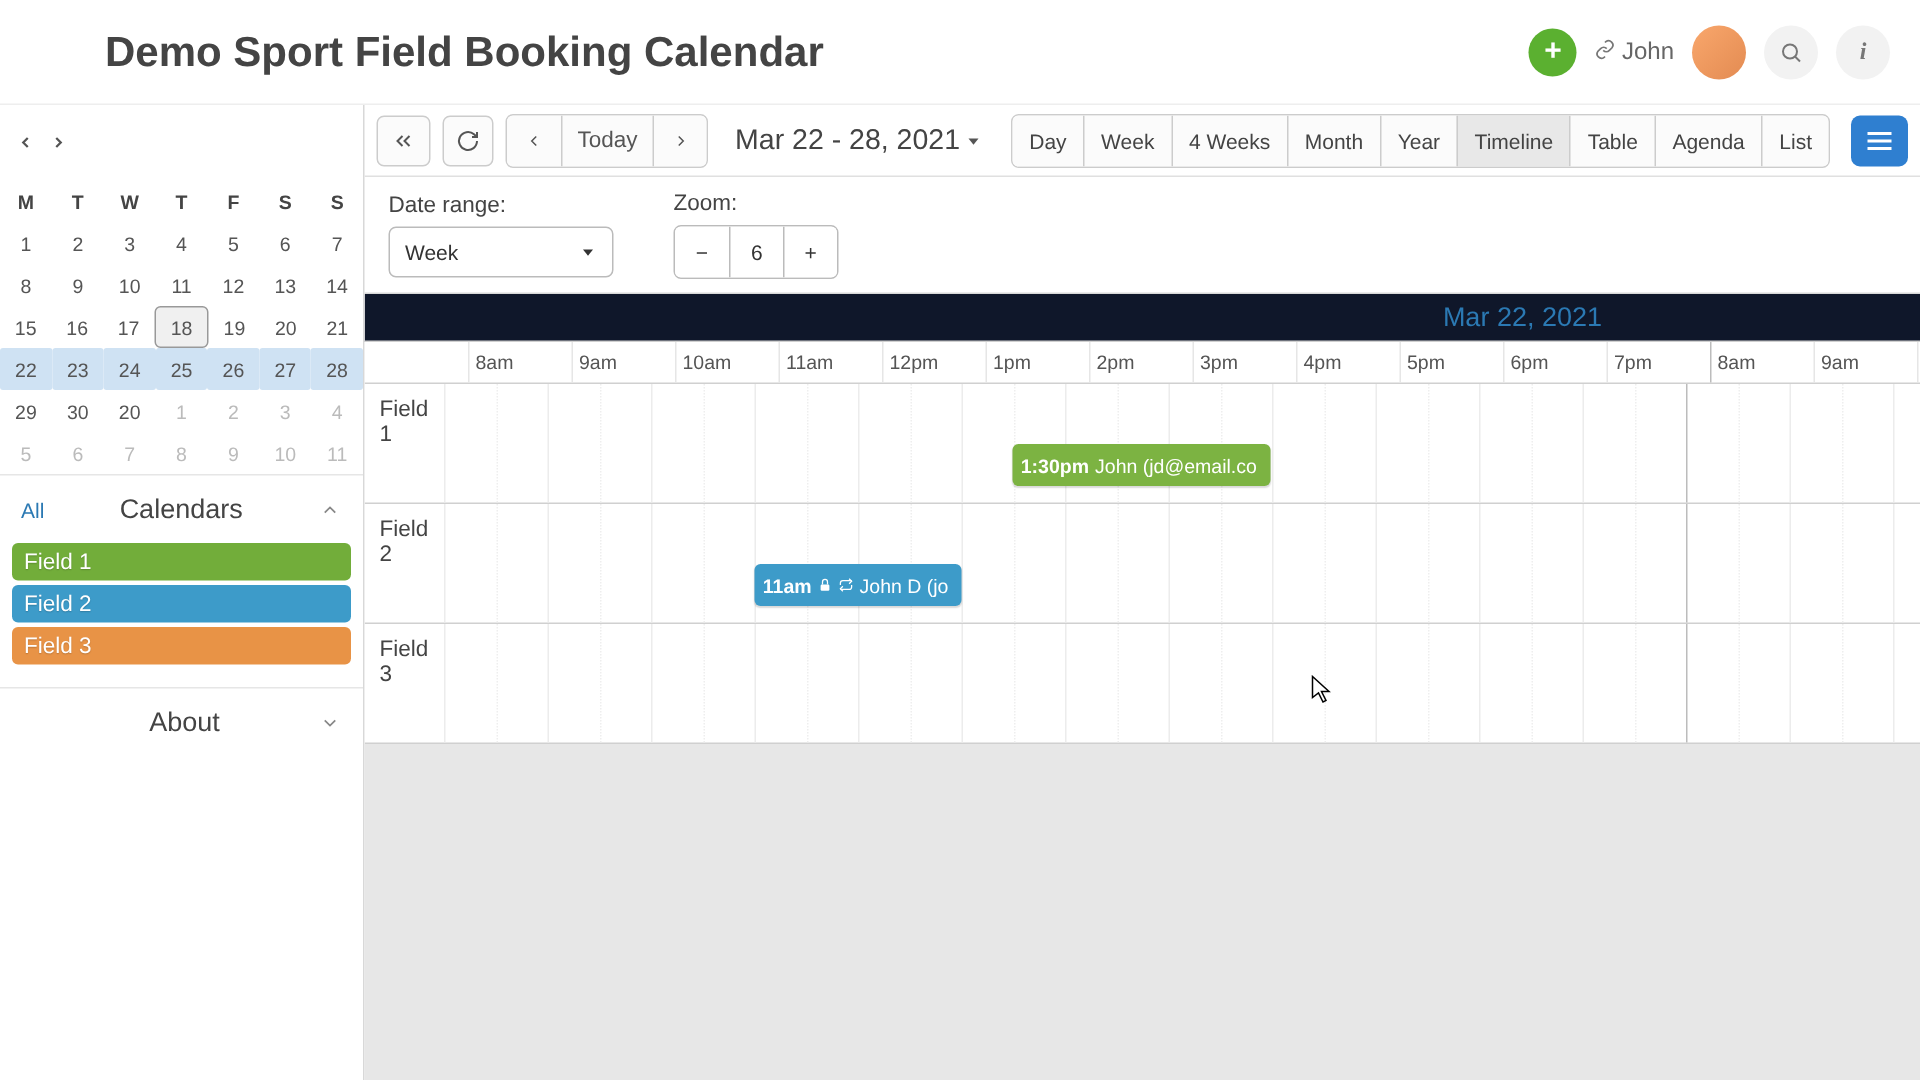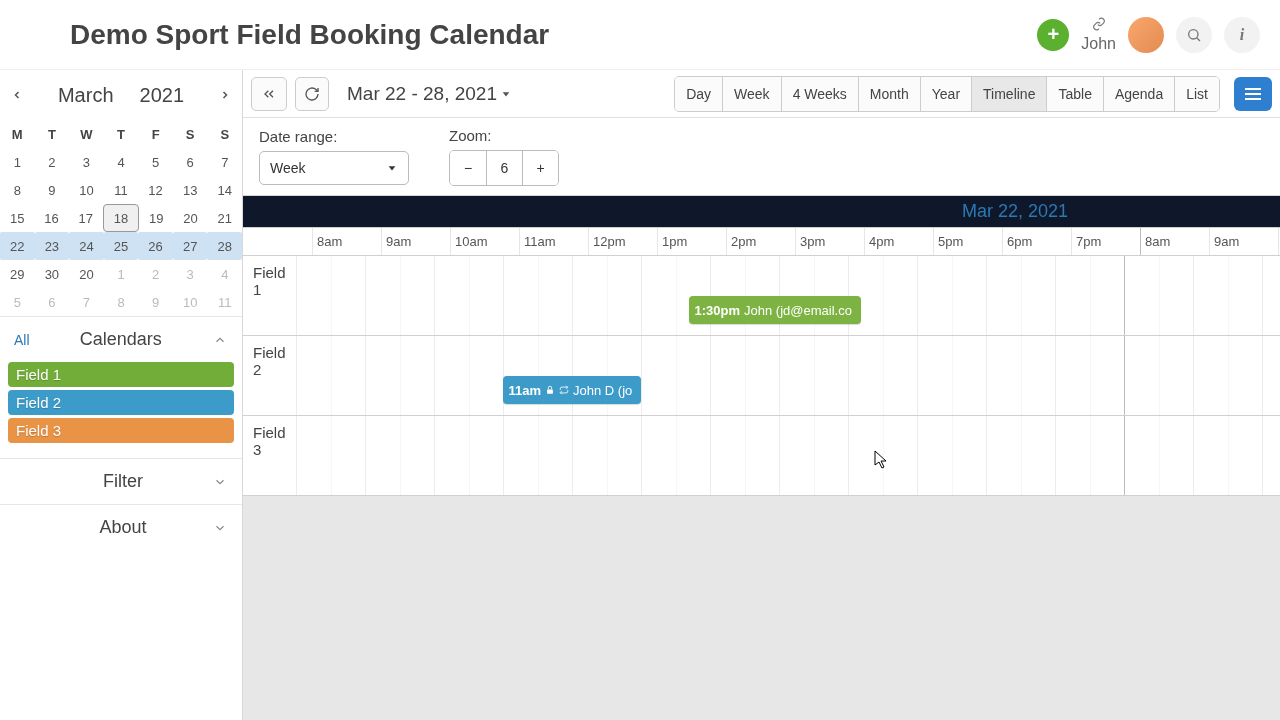--- a/index.html
+++ b/index.html
@@ -7,21 +7,21 @@
   
   
   .header { height: 70px; display: flex; align-items: center; padding: 0 20px; border-bottom: 1px solid #eee; }
   .logo { display: flex; align-items: center; gap: 6px; }
   .logo-icon { width: 30px; height: 30px; display: flex; flex-wrap: wrap; gap: 3px; }
   .logo-dot { width: 8px; height: 8px; border-radius: 2px; background: #0da8d4; }
   .logo-text { font-size: 26px; font-weight: 600; color: #444; }
   .page-title { font-size: 28px; font-weight: 600; color: #444; margin-left: 50px; }
   .header-right { margin-left: auto; display: flex; align-items: center; gap: 12px; }
   .add-btn { width: 32px; height: 32px; border-radius: 50%; background: #5bb030; color: #fff; display: flex; align-items: center; justify-content: center; font-size: 20px; font-weight: bold; cursor: pointer; }
-  .user-link { display: flex; align-items: center; gap: 4px; color: #666; font-size: 16px; flex-direction: column; }
+  .user-link { display: flex; gap: 4px; color: #666; font-size: 16px; }
   .avatar { width: 36px; height: 36px; border-radius: 50%; background: linear-gradient(135deg, #f9a76c, #e38b52); }
   .round-btn { width: 36px; height: 36px; border-radius: 50%; background: #f2f2f2; display: flex; align-items: center; justify-content: center; color: #777; cursor: pointer; font-size: 16px; }
   .info-btn { font-style: italic; font-family: Georgia, serif; font-weight: bold; }
   
   
   .layout { display: flex; height: calc(720px - 70px); }
   .sidebar { width: 243px; border-right: 1px solid #d8d8d8; flex-shrink: 0; background: #fff; }
   .main { flex: 1; display: flex; flex-direction: column; overflow: hidden; }
   
   
@@ -122,24 +122,20 @@
 </div>
 
 <div class="layout">
   <div class="sidebar">
     <div class="mini-nav">
       <div class="mini-chev">
         <svg width="12" height="16" viewBox="0 0 24 24" fill="none" stroke="#555" stroke-width="3">
             <polyline points="15 18 9 12 15 6"></polyline>
           </svg>
       </div>
-      <div class="mini-month">
-        <span>March</span>
-        <span>2021</span>
-      </div>
       <div class="mini-chev">
         <svg width="12" height="16" viewBox="0 0 24 24" fill="none" stroke="#555" stroke-width="3">
             <polyline points="9 18 15 12 9 6"></polyline>
           </svg>
       </div>
     </div>
     <div class="mini-grid" id="mini-grid">
         <div class="mini-row">
           <div class="mini-cell mini-head">M</div>
           <div class="mini-cell mini-head">T</div>
@@ -215,31 +211,20 @@
             </svg>
         </span>
       </div>
       <div class="cal-list" id="cal-list">
           <div class="cal-item" style="background: rgb(114, 173, 58);">Field 1</div>
           <div class="cal-item" style="background: rgb(61, 155, 201);">Field 2</div>
           <div class="cal-item" style="background: rgb(232, 147, 70);">Field 3</div>
         </div>
     </div>
 
-    <div class="side-section">
-      <div class="side-header">
-        <span style="width:20px"></span>
-        <span class="title">Filter</span>
-        <span class="chev-down">
-          <svg width="16" height="14" viewBox="0 0 24 24" fill="none" stroke="#888" stroke-width="2">
-              <polyline points="6 9 12 15 18 9"></polyline>
-            </svg>
-        </span>
-      </div>
-    </div>
 
     <div class="side-section">
       <div class="side-header">
         <span style="width:20px"></span>
         <span class="title">About</span>
         <span class="chev-down">
           <svg width="16" height="14" viewBox="0 0 24 24" fill="none" stroke="#888" stroke-width="2">
               <polyline points="6 9 12 15 18 9"></polyline>
             </svg>
         </span>
@@ -253,20 +238,33 @@
         <svg width="18" height="16" viewBox="0 0 24 24" fill="none" stroke="#555" stroke-width="2">
             <polyline points="11 17 6 12 11 7"></polyline>
             <polyline points="18 17 13 12 18 7"></polyline>
           </svg>
       </div>
       <div class="tb-btn">
         <svg width="16" height="16" viewBox="0 0 24 24" fill="none" stroke="#555" stroke-width="2">
             <path d="M21 12a9 9 0 1 1-3-6.7L21 8"></path>
             <polyline points="21 3 21 8 16 8"></polyline>
           </svg>
+      </div>
+      <div class="tb-nav">
+        <div class="seg">
+          <svg width="12" height="16" viewBox="0 0 24 24" fill="none" stroke="#555" stroke-width="2">
+              <polyline points="15 18 9 12 15 6"></polyline>
+            </svg>
+        </div>
+        <div class="seg today-txt">Today</div>
+        <div class="seg">
+          <svg width="12" height="16" viewBox="0 0 24 24" fill="none" stroke="#555" stroke-width="2">
+              <polyline points="9 18 15 12 9 6"></polyline>
+            </svg>
+        </div>
       </div>
       <div class="date-range">
         <span>Mar 22 - 28, 2021</span>
         <svg width="10" height="10" viewBox="0 0 24 24" fill="#555">
             <polygon points="4 8 20 8 12 18"></polygon>
           </svg>
       </div>
       <div class="views" id="views">
           <div class="view-btn">Day</div>
           <div class="view-btn">Week</div>
@@ -344,21 +342,21 @@
                 <div class="tl-cell" style="position: relative;"></div>
                 <div class="tl-cell" style="position: relative;"></div>
                 <div class="tl-cell" style="position: relative;"></div>
                 <div class="tl-cell" style="position: relative;"></div>
                 <div class="tl-cell" style="position: relative;"></div>
                 <div class="tl-cell" style="position: relative;"></div>
                 <div class="tl-cell" style="position: relative;"></div>
                 <div class="tl-cell day-sep" style="position: relative;"></div>
                 <div class="tl-cell" style="position: relative;"></div>
                 <div class="tl-cell" style="position: relative;"></div>
-                <div class="event" style="background: rgb(124, 179, 66); left: 393px; width: 172.5px;">
+                <div class="event" style="background: rgb(124, 179, 66); left: 379px; width: 172.5px;">
                   <span class="ev-time">1:30pm</span>
                   <span>John (jd@email.co</span>
                 </div>
               </div>
             </div>
             <div class="tl-row">
               <div class="tl-label">Field 2</div>
               <div class="tl-cells">
                 <div class="tl-cell" style="position: relative;"></div>
                 <div class="tl-cell" style="position: relative;"></div>

